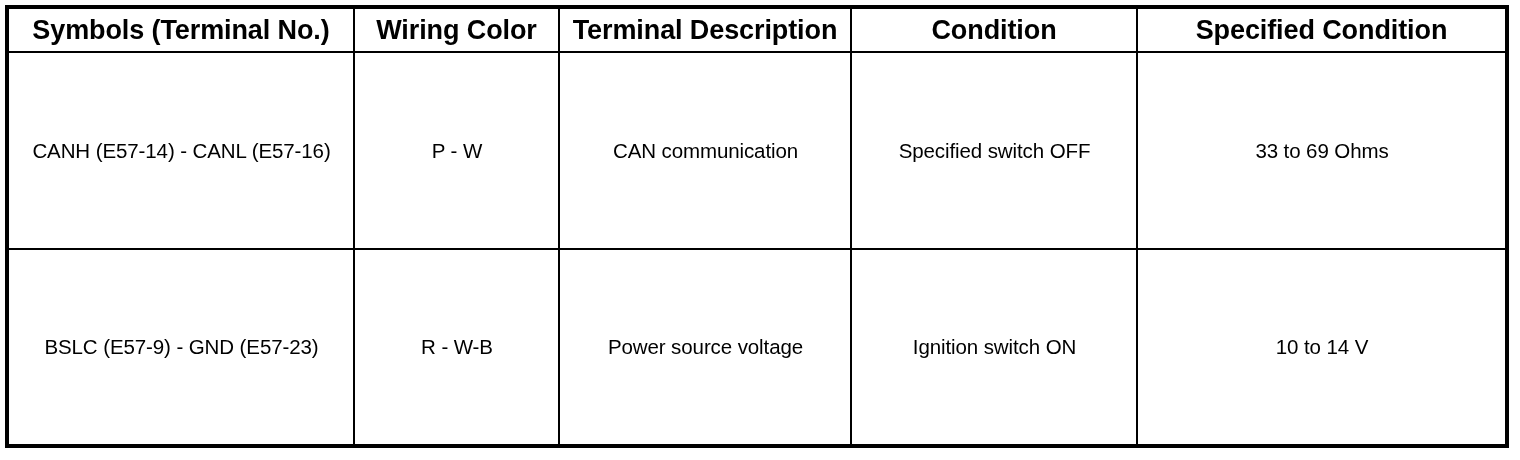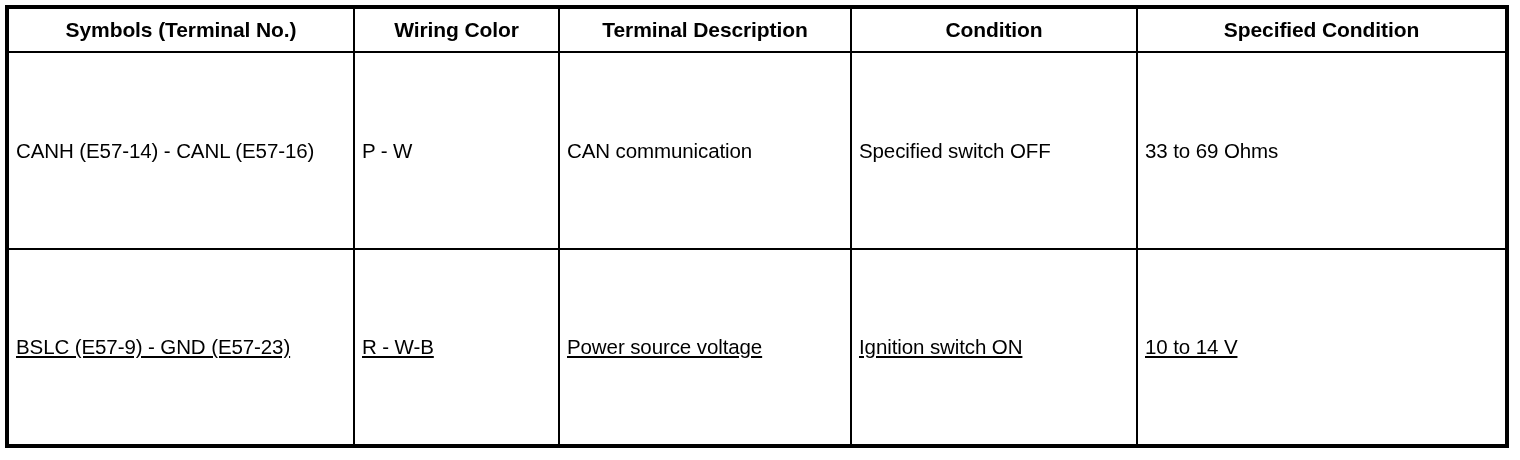--- a/index.html
+++ b/index.html
@@ -45,46 +45,46 @@
   col.c-wiring    { width: 205px; }
   col.c-terminal  { width: 292px; }
   col.c-condition { width: 286px; }
   col.c-spec      { width: 370px; }
 
   thead th {
     height: 42px;
     text-align: center;
     vertical-align: middle;
     font-weight: bold;
-    font-size: 21px;
+    font-size: 27px;
     letter-spacing: -0.1px;
     white-space: nowrap;
   }
 
   tbody td {
     vertical-align: middle;
-    text-align: left;
+    text-align: center;
     font-weight: normal;
     font-size: 20.5px;
     line-height: 26px;
     letter-spacing: -0.1px;
   }
 
   tbody td .cell-text {
     display: block;
     padding: 0 6px 0 7px;
   }
 
   
   tr.r1 td { height: 71px; }
   tr.r2 td { height: 74px; }
   tr.r3 td { height: 69px; }
   tr.r4 td { height: 45px; }
   tr.r5 td { height: 55px; }
-  tr.r6 td { height: 70px; text-decoration: underline; }
+  tr.r6 td { height: 70px; }
 </style>
 </head>
 <body>
 
 <div id="inspection-table-wrap">
   <table class="inspection-table">
     <colgroup>
       <col class="c-symbols">
       <col class="c-wiring">
       <col class="c-terminal">

